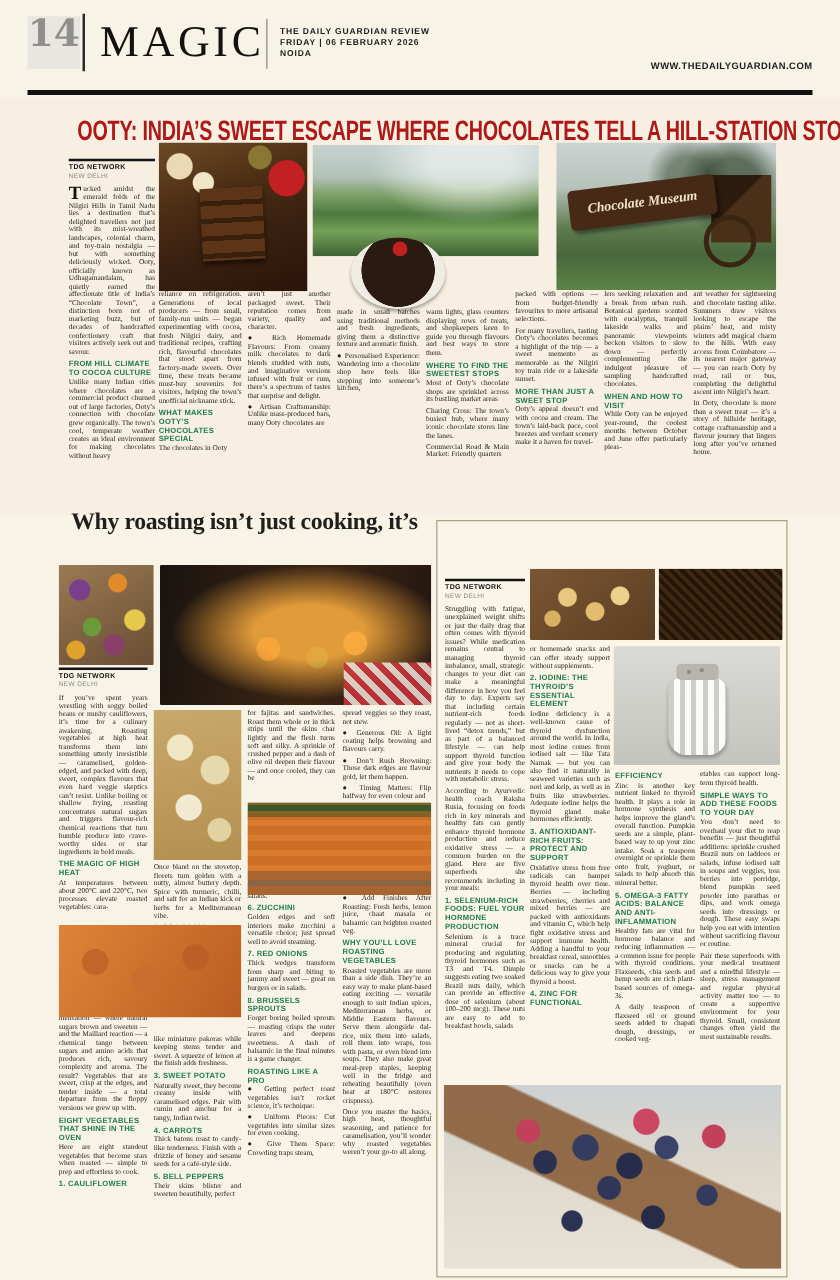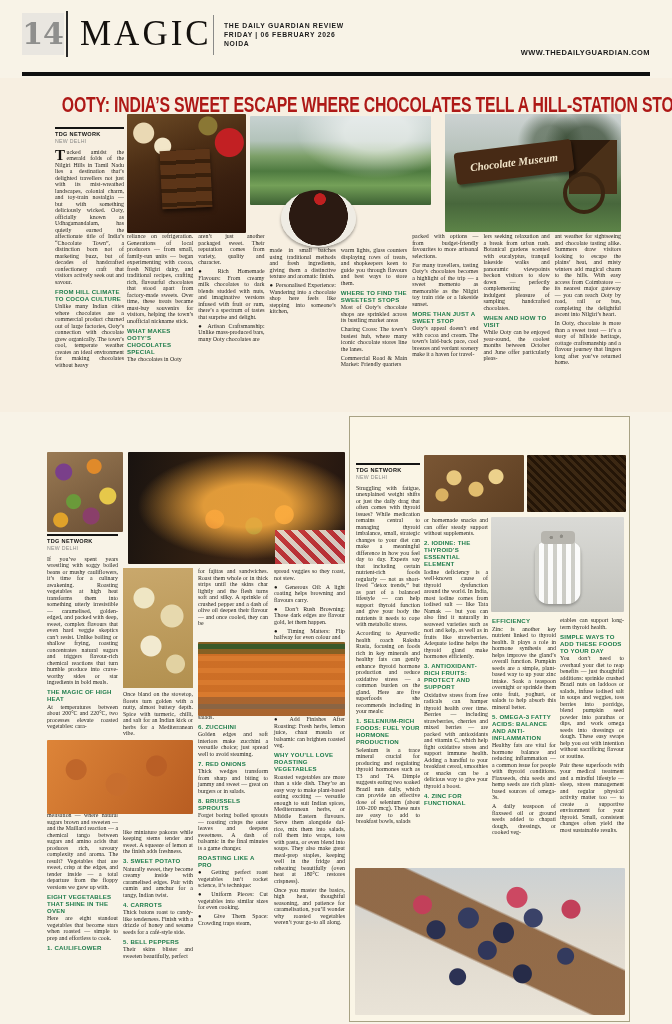--- a/index.html
+++ b/index.html
@@ -2,21 +2,21 @@
 <html><head>
 <meta charset="utf-8">
 <style>
   html,body{margin:0;padding:0}
   body{width:672px;height:1024px;position:relative;background:#f8f3e7;overflow:hidden;
        font-family:"Liberation Sans","DejaVu Sans",sans-serif}
   .abs{position:absolute}
   .band{position:absolute;left:0;width:672px}
   
   .numbox{position:absolute;left:22px;top:13px;width:42px;height:42px;background:#e9e6e0;
-          display:flex;align-items:center;justify-content:center;
+          display:flex;justify-content:center;
           font:bold 30px/30px "DejaVu Serif","Liberation Serif",serif;color:#8f8f8d}
   .vline{position:absolute;background:#2a2a2a}
   .foodie{position:absolute;left:80px;top:14px;font-family:"Liberation Serif","DejaVu Serif",serif;
           font-size:35px;line-height:40px;letter-spacing:3px;color:#14110e}
   .pubinfo{position:absolute;left:224px;top:21px;font:bold 6.8px/9px "Liberation Sans",sans-serif;
            letter-spacing:.7px;color:#1c1c1c}
   .website{position:absolute;right:22px;top:48px;font:bold 7.5px/9px "Liberation Sans",sans-serif;
            letter-spacing:.4px;color:#1c1c1c}
   .blackbar{position:absolute;left:22px;top:72px;width:628px;height:4px;background:#101010}
   
@@ -214,20 +214,21 @@
     <h4 class="sub">WHEN AND HOW TO VISIT</h4>
     <p class="p">While Ooty can be enjoyed year-round, the coolest months between October and June offer particularly pleas-</p>
   </div>
   <div>
     <p class="p">ant weather for sightseeing and chocolate tasting alike. Summers draw visitors looking to escape the plains’ heat, and misty winters add magical charm to the hills. With easy access from Coimbatore — its nearest major gateway — you can reach Ooty by road, rail or bus, completing the delightful ascent into Nilgiri’s heart.</p>
     <p class="p">In Ooty, chocolate is more than a sweet treat — it’s a story of hillside heritage, cottage craftsmanship and a flavour journey that lingers long after you’ve returned home.</p>
   </div>
 </div>
 
 <div class="roast-head">
+  <div>Why roasting isn’t just cooking, it’s</div>
 </div>
 
 <div class="photo ph-tray" style="left:47px;top:452px;width:76px;height:80px"></div>
 <div class="photo ph-oven" style="left:128px;top:452px;width:217px;height:112px">
   <div class="ph-cloth"></div>
 </div>
 <div class="photo ph-spot" style="left:47px;top:740px;width:146px;height:74px"></div>
 <div class="photo ph-carrot" style="left:198px;top:642px;width:147px;height:74px"></div>
 
 <div class="abs" style="left:47px;top:534px;width:71px;height:487px;z-index:1">

